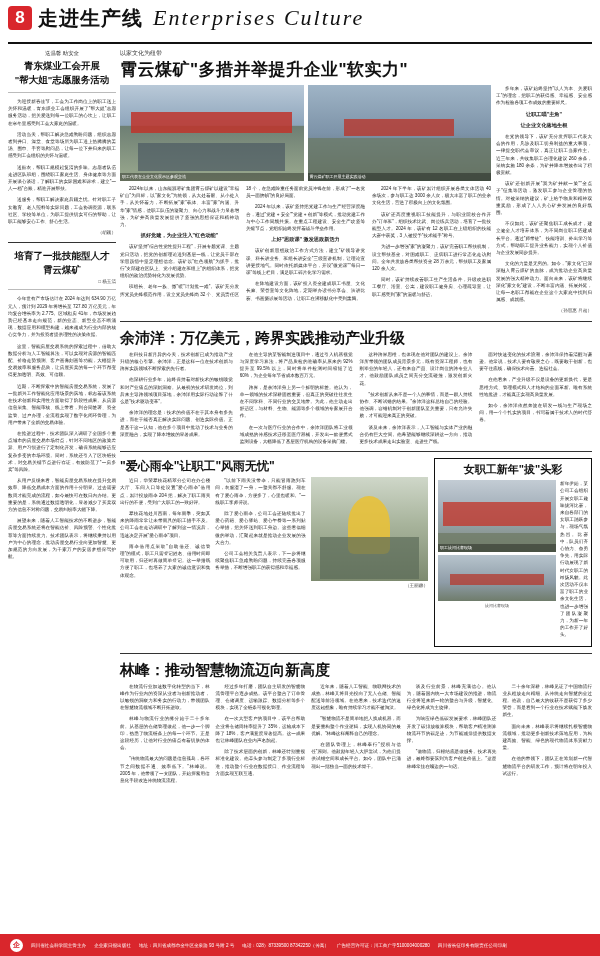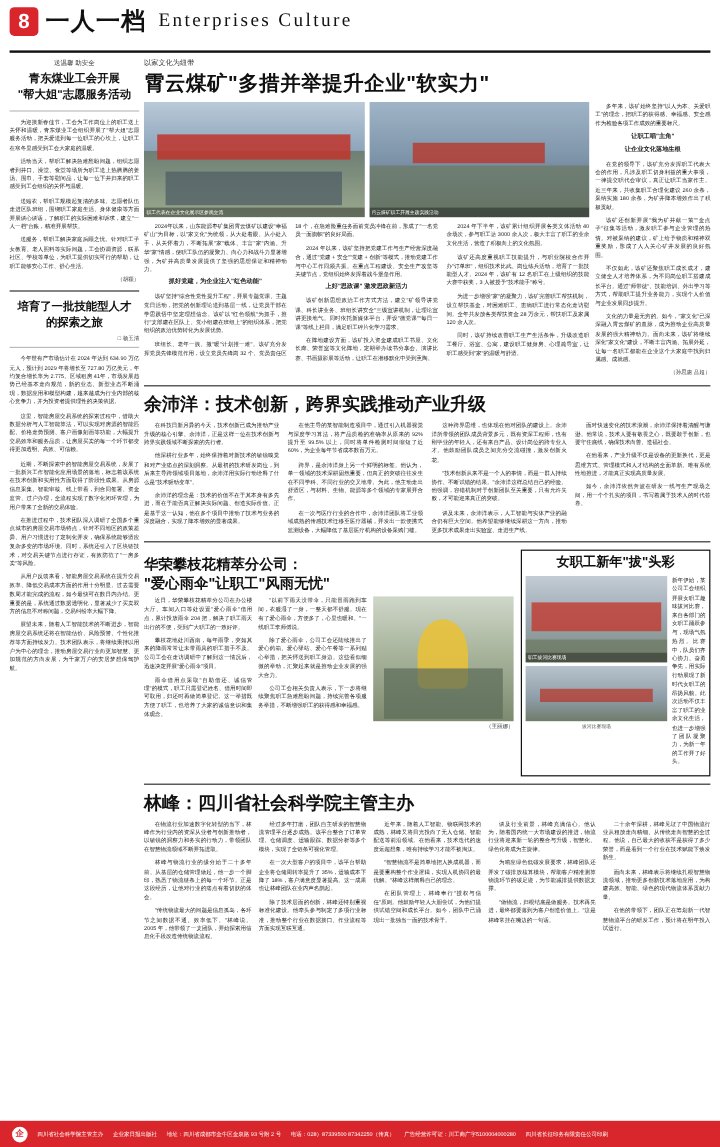--- a/index.html
+++ b/index.html
@@ -15,21 +15,21 @@
 
   
   .masthead{display:flex;align-items:flex-start;padding:6px 0 2px 0;border-bottom:2px solid #111;position:relative;height:34px;}
   .pagenum{
     width:24px;height:24px;border-radius:4px;background:#d9262c;color:#fff;
     font-family:"Liberation Sans",sans-serif;font-weight:bold;font-size:17px;
     display:flex;align-items:center;justify-content:center;margin-right:6px;flex:0 0 auto;
   }
   .section-cn{font-family:"Liberation Sans",sans-serif;font-weight:bold;font-size:20px;letter-spacing:1px;line-height:24px;}
   .section-en{
-    font-family:"Liberation Serif",serif;font-size:16px;
+    font-family:"Liberation Serif",serif;font-style:italic;font-size:22px;
     letter-spacing:2px;margin-left:10px;line-height:24px;color:#111;
   }
   .mast-right{margin-left:auto;display:flex;align-items:center;gap:6px;}
   .mast-date{font-family:"Liberation Sans",sans-serif;font-size:5px;line-height:7px;text-align:right;color:#333;}
   .brand{
     background:#d9262c;color:#fff;font-family:"Liberation Sans",sans-serif;font-weight:bold;
     font-size:12px;padding:2px 5px;line-height:13px;text-align:center;
   }
   .brand .en{display:block;font-size:3.6px;font-weight:normal;letter-spacing:.4px;line-height:5px;}
 
@@ -88,21 +88,21 @@
 
   .smallcap{font-size:4px;line-height:6px;color:#555;text-align:center;margin-top:2px;}
 </style>
 </head>
 <body>
 
 <div class="page cjk">
 
   <div class="masthead">
     <div class="pagenum">8</div>
-    <div class="section-cn">一人一档</div>
+    <div class="section-cn">走进生产线</div>
     <div class="section-en">Enterprises Culture</div>
   </div>
 
   <div class="content">
 
     <div class="col-left">
       <div class="kicker">送温馨   助安全</div>
       <div class="lead-head">
         <div class="l2">青东煤业工会开展</div>
         <div class="l3">"帮大姐"志愿服务活动</div>
@@ -113,21 +113,21 @@
         <p>活动当天，帮职工解决急难愁盼问题，组织志愿者到井口、澡堂、食堂等场所为职工送上热腾腾的姜汤、围巾、手套等慰问品，让每一位下井归来的职工感受到工会组织的关怀与温暖。</p>
         <p>送贴衣，帮职工规模起复清的多味。志愿者队伍走进区队班组，围绕职工家庭生活、身体健康等方面开展谈心谈话，了解职工的实际困难和诉求，建立"一人一档"台账，精准开展帮扶。</p>
         <p>送服务，帮职工解决家庭后顾之忧。针对职工子女教育、老人照料等实际问题，工会协调资源，联系社区、学校等单位，为职工提供切实可行的帮助，让职工能够安心工作、舒心生活。</p>
         <div class="byline">（胡颖）</div>
       </div>
 
       <div class="rule-dark"></div>
 
       <div class="lead-head">
         <div class="l2">培育了一批技能型人才</div>
-        <div class="l3">的探索之旅</div>
+        <div class="l3">霄云煤矿</div>
       </div>
       <div class="byline">□ 杨玉清</div>
       <div class="rule"></div>
       <div class="body-text">
         <p>今年世有产市场估计在 2024 年达到 634.90 万亿元人，预计到 2029 年将增长至 727.80 万亿美元，年均复合增长率为 2.775。区域租房 41年，市场发展趋势已经基本走向规范，新的业态、新型业态不断涌现，数据应用和模型构建，越来越成为行业内部的核心竞争力，并为投资者提供理性的决策依据。</p>
         <p>这里，智能房屋交易系统的探索过程中，借助大数据分析与人工智能算法，可以实现对房源的智能匹配、价格走势预测、客户画像刻画等功能，大幅提升交易效率和服务品质，让房屋买卖的每一个环节都变得更加透明、高效、可信赖。</p>
         <p>近期，不断探索中的智能房屋交易系统，发展了一批新兴工作智能化应用场景的落地，标志着该系统在技术创新和实用性方面取得了阶段性成果。从房源信息采集、智能审核、线上带看，到合同签署、资金监管、过户办理，全流程实现了数字化闭环管理，为用户带来了全新的交易体验。</p>
         <p>在推进过程中，技术团队深入调研了全国多个重点城市的房屋交易市场特点，针对不同地区的政策差异、用户习惯进行了定制化开发，确保系统能够适应复杂多变的市场环境。同时，系统还引入了区块链技术，对交易关键节点进行存证，有效防范了"一房多卖"等风险。</p>
         <p>从用户反馈来看，智能房屋交易系统在提升交易效率、降低交易成本方面的作用十分明显。过去需要数周才能完成的流程，如今最快可在数日内办结。更重要的是，系统通过数据透明化，显著减少了买卖双方的信息不对称问题，交易纠纷率大幅下降。</p>
         <p>展望未来，随着人工智能技术的不断进步，智能房屋交易系统还将在智能估价、风险预警、个性化推荐等方面持续发力。技术团队表示，将继续秉持以用户为中心的理念，推动房屋交易行业向更加智慧、更加规范的方向发展，为千家万户的安居梦想保驾护航。</p>
@@ -185,42 +185,41 @@
               <p>文化的力量是无穷的。如今，"家文化"已深深融入霄云煤矿的血脉，成为推动企业高质量发展的强大精神动力。面向未来，该矿将继续深化"家文化"建设，不断丰富内涵、拓展外延，让每一名职工都能在企业这个大家庭中找到归属感、成就感。</p>
               <div class="byline">（孙思惠  吕超）</div>
             </div>
           </div>
         </div>
       </div>
 
       <div class="rule-dark"></div>
 
       <div>
-        <div class="story-title">余沛洋：技术创新，跨界实践推动产业升级</div>
+        <div class="story-title">余沛洋：万亿美元，跨界实践推动产业升级</div>
         <div class="cols4 body-text">
           <p>在科技日新月异的今天，技术创新已成为推动产业升级的核心引擎。余沛洋，正是这样一位在技术创新与跨界实践领域不断探索的先行者。</p>
           <p>他深耕行业多年，始终保持着对新技术的敏锐嗅觉和对产业痛点的深刻洞察。从最初的技术研发岗位，到后来主导跨领域项目落地，余沛洋用实际行动诠释了什么是"技术驱动变革"。</p>
           <p>余沛洋的理念是：技术的价值不在于其本身有多先进，而在于能否真正解决实际问题、创造实际价值。正是基于这一认知，他在多个项目中推动了技术与业务的深度融合，实现了降本增效的显著成果。</p>
           <p>在他主导的某智能制造项目中，通过引入机器视觉与深度学习算法，将产品质检的准确率从原来的 92% 提升至 99.5% 以上，同时将单件检测时间缩短了近 60%，为企业每年节省成本数百万元。</p>
           <p>跨界，是余沛洋身上另一个鲜明的标签。他认为，单一领域的技术深耕固然重要，但真正的突破往往发生在不同学科、不同行业的交叉地带。为此，他主动走出舒适区，与材料、生物、能源等多个领域的专家展开合作。</p>
           <p>在一次与医疗行业的合作中，余沛洋团队将工业领域成熟的传感技术迁移至医疗器械，开发出一款便携式监测设备，大幅降低了基层医疗机构的设备采购门槛。</p>
           <p>这种跨界思维，也体现在他对团队的建设上。余沛洋所带领的团队成员背景多元，既有资深工程师，也有刚毕业的年轻人，还有来自产品、设计岗位的跨专业人才。他鼓励团队成员之间充分交流碰撞，激发创新火花。</p>
           <p>"技术创新从来不是一个人的事情，而是一群人持续协作、不断试错的结果。"余沛洋这样总结自己的经验。他强调，容错机制对于创新团队至关重要，只有允许失败，才可能迎来真正的突破。</p>
           <p>谈及未来，余沛洋表示，人工智能与实体产业的融合仍有巨大空间。他希望能够继续深耕这一方向，推动更多技术成果走出实验室、走进生产线。</p>
           <p>面对快速变化的技术浪潮，余沛洋保持着清醒与谦逊。他常说，技术人要有敬畏之心，既要敢于创新，也要守住底线，确保技术向善、造福社会。</p>
           <p>在他看来，产业升级不仅是设备的更新换代，更是思维方式、管理模式和人才结构的全面革新。唯有系统性地推进，才能真正实现高质量发展。</p>
           <p>如今，余沛洋依然奔波在研发一线与生产现场之间，用一个个扎实的项目，书写着属于技术人的时代答卷。</p>
         </div>
       </div>
 
       <div class="rule-dark"></div>
 
       <div style="display:flex;gap:6px;">
         <div style="flex:1 1 auto;">
-          <div class="story-title sm" style="margin-bottom:0;">华荣攀枝花精萃分公司：</div>
           <div class="story-title sm" style="margin-top:0;">"爱心雨伞"让职工"风雨无忧"</div>
           <div style="display:flex;gap:5px;">
             <div style="flex:1 1 0;" class="body-text">
               <p>近日，华荣攀枝花精萃分公司在办公楼大厅、车间入口等处设置"爱心雨伞"借用点，累计投放雨伞 204 把，解决了职工雨天出行的不便，受到广大职工的一致好评。</p>
               <p>攀枝花地处川西南，每年雨季，突如其来的降雨常常让未带雨具的职工措手不及。公司工会在走访调研中了解到这一情况后，迅速决定开展"爱心雨伞"项目。</p>
               <p>雨伞借用点采取"自助借还、诚信管理"的模式，职工只需登记姓名、借用时间即可取用，归还时再做简单登记。这一举措既方便了职工，也培养了大家的诚信意识和集体观念。</p>
             </div>
             <div style="flex:1 1 0;" class="body-text">
               <p>"以前下雨天没带伞，只能冒雨跑到车间，衣服湿了一身，一整天都不舒服。现在有了爱心雨伞，方便多了，心里也暖和。"一线职工李师傅说。</p>
               <p>除了爱心雨伞，公司工会还陆续推出了爱心药箱、爱心驿站、爱心午餐等一系列贴心举措，把关怀送到职工身边。这些看似细微的举动，汇聚起来就是推动企业发展的强大合力。</p>
@@ -253,21 +252,21 @@
             <div style="width:28px;flex:0 0 28px;" class="body-text">
               <p style="text-indent:0;">新年伊始，某公司工会组织开展女职工趣味拔河比赛，来自各部门的女职工踊跃参与，现场气氛热烈。比赛中，队员们齐心协力、奋勇争先，用实际行动展现了新时代女职工的昂扬风貌。此次活动不仅丰富了职工的业余文化生活，也进一步增强了团队凝聚力，为新一年的工作开了好头。</p>
             </div>
           </div>
         </div>
       </div>
 
       <div class="rule-dark"></div>
 
       <div>
-        <div class="story-title">林峰：四川省社会科学院主管主办</div>
+        <div class="story-title">林峰：推动智慧物流迈向新高度</div>
         <div class="cols5 body-text">
           <p>在物流行业加速数字化转型的当下，林峰作为行业内的资深从业者与创新推动者，以敏锐的洞察力和务实的行动力，带领团队在智慧物流领域不断开拓进取。</p>
           <p>林峰与物流行业的缘分始于二十多年前。从基层的仓储管理做起，他一步一个脚印，熟悉了物流链条上的每一个环节。正是这段经历，让他对行业的痛点有着切肤的体会。</p>
           <p>"传统物流最大的问题是信息孤岛，各环节之间数据不通、效率低下。"林峰说。2005 年，他带领了一支团队，开始探索用信息化手段改造传统物流流程。</p>
           <p>经过多年打磨，团队自主研发的智慧物流管理平台逐步成熟。该平台整合了订单管理、仓储调度、运输跟踪、数据分析等多个模块，实现了全链条可视化管理。</p>
           <p>在一次大型客户的项目中，该平台帮助企业将仓储周转率提升了 35%，运输成本下降了 18%，客户满意度显著提高。这一成果也让林峰团队在业内声名鹊起。</p>
           <p>除了技术层面的创新，林峰还特别重视标准化建设。他牵头参与制定了多项行业标准，推动整个行业在数据接口、作业流程等方面实现互联互通。</p>
           <p>近年来，随着人工智能、物联网技术的成熟，林峰又将目光投向了无人仓储、智能配送等前沿领域。在他看来，技术迭代的速度远超想象，唯有持续学习才能不被淘汰。</p>
           <p>"智慧物流不是简单地把人换成机器，而是要重构整个作业逻辑，实现人机协同的最优解。"林峰这样阐释自己的理念。</p>
           <p>在团队管理上，林峰奉行"授权与信任"原则。他鼓励年轻人大胆尝试，为他们提供试错空间和成长平台。如今，团队中已涌现出一批独当一面的技术骨干。</p>

